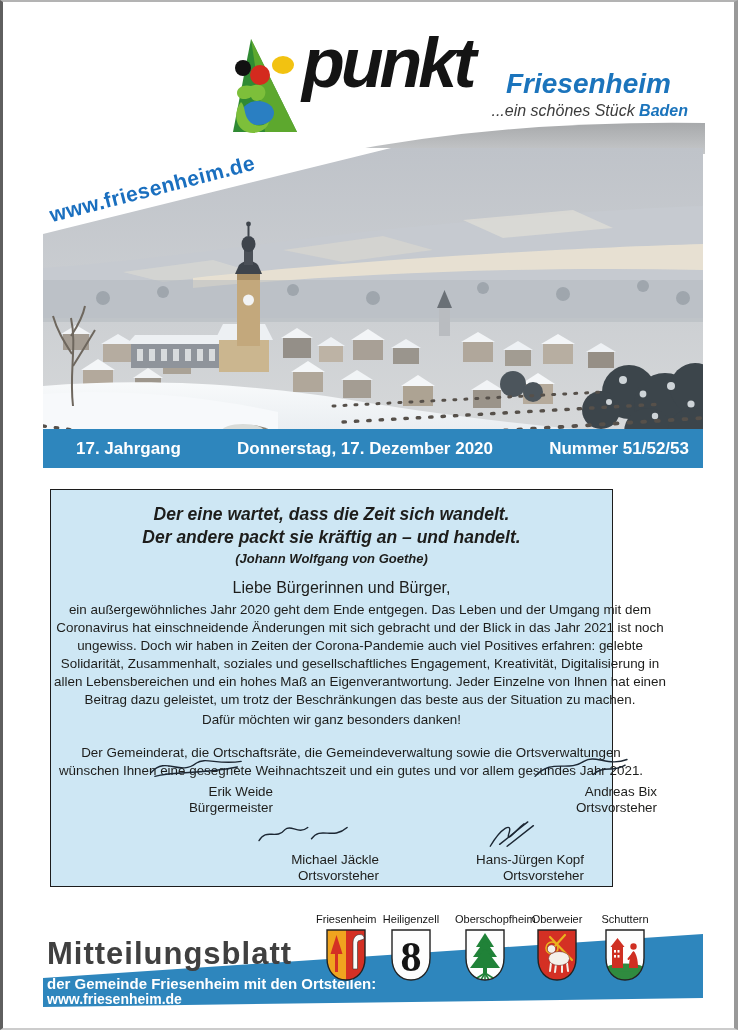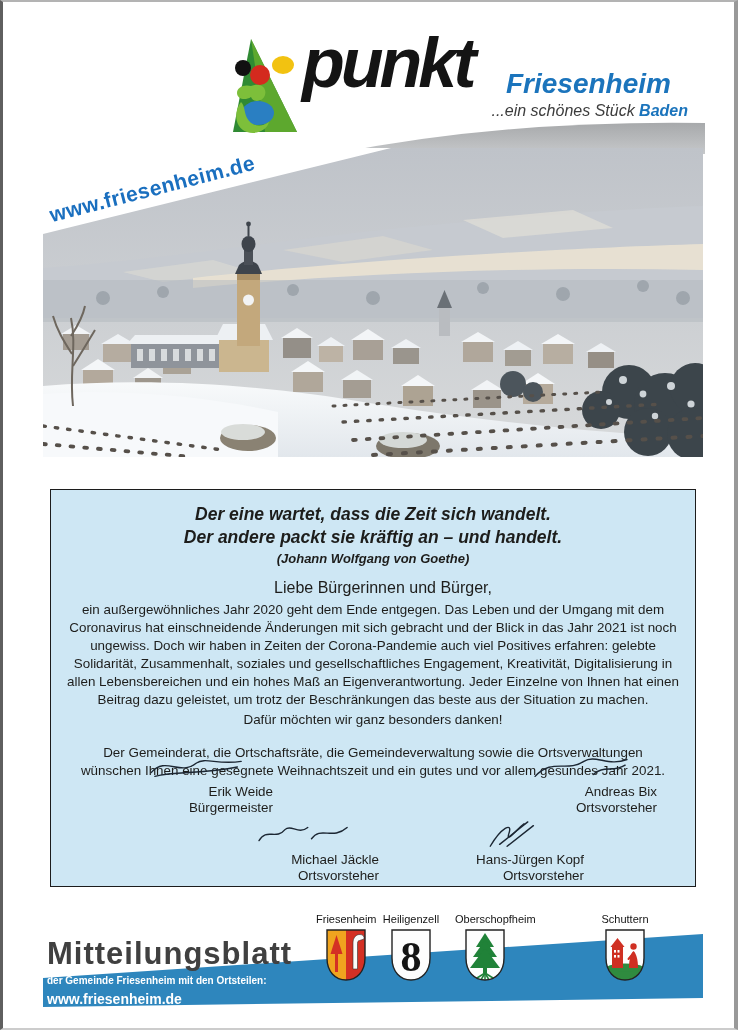--- a/index.html
+++ b/index.html
@@ -28,40 +28,40 @@
     transform-origin:0 100%; font-size:21px; font-weight:bold; color:#1a6fbf;
     letter-spacing:0.5px; cursor:pointer; }
   
   .issue-bar { position:absolute; left:40px; top:427px; width:660px; height:39px;
     background:#2e86bd; display:flex; align-items:center; color:#ffffff;
     font-weight:bold; font-size:17px; }
   .issue-bar .vol { margin-left:33px; }
   .issue-bar .date { flex:1; text-align:center; }
   .issue-bar .num { margin-right:14px; }
   
-  .letter-box { position:absolute; left:47px; top:487px; width:646px; height:398px;
+  .letter-box { position:absolute; left:47px; top:487px; width:563px; height:398px;
     box-sizing:border-box; background:#cee7f4; border:1px solid #1c1c1c; text-align:center; }
   .quote { margin-top:13px; font-size:17.5px; font-weight:bold; font-style:italic; line-height:1.32; }
   .attrib { margin-top:2px; font-size:13px; font-weight:bold; font-style:italic; }
   .salutation { margin-top:13px; font-size:16px; font-weight:normal;padding-left:20px; }
   .para { width:618px; margin:4px auto 0; font-size:13.4px; line-height:1.34; }
   .thanks { margin-top:3px; font-size:13.4px; }
   .para2 { width:600px; margin:17px auto 0; font-size:13.4px; line-height:1.34; }
   .sig { position:absolute; width:150px; text-align:right; font-size:13.4px; line-height:1.18; }
   .sig svg { display:block; margin:0 auto 2px; }
   .sig-1 { left:72px;  top:262px; }
   .sig-2 { left:254px; top:262px; }
   .sig-3 { left:456px; top:262px; }
   .sig-4 { left:178px; top:330px; }
   .sig-5 { left:383px; top:330px; }
   
   .footer-band { position:absolute; left:40px; top:904px; }
   .footer-title { position:absolute; left:44px; top:934px; font-size:31px; font-weight:bold;
     color:#404040; letter-spacing:1px; }
-  .footer-sub1 { position:absolute; left:44px; top:973px; font-size:10px; font-weight:bold; color:#ffffff; }
+  .footer-sub1 { position:absolute; left:44px; top:973px; font-size:15px; font-weight:bold; color:#ffffff; }
   .footer-sub2 { position:absolute; left:44px; top:989px; font-size:14px; font-weight:bold;
     color:#ffffff; cursor:pointer; }
   .crest { position:absolute; top:911px; width:60px; text-align:center; }
   .crest .lbl { font-size:11px; color:#141414; margin-bottom:2px; white-space:nowrap; }
   .crest svg { display:block; margin:0 auto; }
   .crest-1 { left:313px; } .crest-2 { left:378px; } .crest-3 { left:452px; }
   .crest-4 { left:524px; } .crest-5 { left:592px; }
 </style>
 </head>
 <body>
@@ -286,20 +286,25 @@
         <path d="M29,206 C20,192 14,182 10,168"></path>
         <path d="M30,218 C40,202 46,192 52,182"></path>
         <path d="M28,188 C36,176 40,168 42,158"></path>
       </g>
 
       <polygon points="0,0 0,86 348,0" fill="#ffffff"></polygon>
     </svg>
     <div class="photo-link">www.friesenheim.de</div>
   </div>
 
+  <div class="issue-bar">
+    <span class="vol">17. Jahrgang</span>
+    <span class="date">Donnerstag, 17. Dezember 2020</span>
+    <span class="num">Nummer 51/52/53</span>
+  </div>
 
   <div class="letter-box">
     <div class="quote">
       <div>Der eine wartet, dass die Zeit sich wandelt.</div>
       <div>Der andere packt sie kräftig an – und handelt.</div>
     </div>
     <div class="attrib">(Johann Wolfgang von Goethe)</div>
     <div class="salutation">Liebe Bürgerinnen und Bürger,</div>
     <p class="para">ein außergewöhnliches Jahr 2020 geht dem Ende entgegen. Das Leben und der Umgang mit dem Coronavirus hat einschneidende Änderungen mit sich gebracht und der Blick in das Jahr 2021 ist noch ungewiss. Doch wir haben in Zeiten der Corona-Pandemie auch viel Positives erfahren: gelebte Solidarität, Zusammenhalt, soziales und gesellschaftliches Engagement, Kreativität, Digitalisierung in allen Lebensbereichen und ein hohes Maß an Eigenverantwortung. Jeder Einzelne von Ihnen hat einen Beitrag dazu geleistet, um trotz der Beschränkungen das beste aus der Situation zu machen.</p>
     <div class="thanks">Dafür möchten wir ganz besonders danken!</div>
@@ -404,20 +409,40 @@
         <path d="M22,46 l-8,5"></path>
           <path d="M22,46 l8,5"></path>
           <path d="M22,46 l0,6"></path>
           <path d="M22,46 l-3.5,6"></path>
           <path d="M22,46 l3.5,6"></path>
       </g>
       <path d="M3,3 H41 V31 C41,45 32.5,53 22,53 C11.5,53 3,45 3,31 Z" fill="none" stroke="#222222" stroke-width="1.4"></path>
     </svg>
   </div>
 
+  <div class="crest crest-4">
+      <div class="lbl">Oberweier</div>
+    <svg width="44" height="56" viewBox="0 0 44 56">
+      <path d="M3,3 H41 V31 C41,45 32.5,53 22,53 C11.5,53 3,45 3,31 Z" fill="#d43024"></path>
+      <g stroke="#eab31e" stroke-width="2.2" fill="none" stroke-linecap="round">
+        <path d="M15,10 L37,33"></path>
+          <path d="M30,8 L20,19"></path>
+      </g>
+      <circle cx="17" cy="21" r="6" fill="none" stroke="#eab31e" stroke-width="1.6"></circle>
+      <g stroke="#f4f1ea" stroke-width="2" stroke-linecap="round">
+        <line x1="16" y1="36" x2="15" y2="44"></line>
+          <line x1="21" y1="37" x2="20" y2="45"></line>
+        <line x1="27" y1="37" x2="27" y2="45"></line>
+          <line x1="32" y1="36" x2="33" y2="44"></line>
+      </g>
+      <ellipse cx="24" cy="31.5" rx="10.5" ry="7" fill="#f4f1ea" stroke="#7a241c" stroke-width="0.6"></ellipse>
+      <circle cx="16.5" cy="22" r="4.2" fill="#f4f1ea" stroke="#7a241c" stroke-width="0.6"></circle>
+      <path d="M3,3 H41 V31 C41,45 32.5,53 22,53 C11.5,53 3,45 3,31 Z" fill="none" stroke="#222222" stroke-width="1.4"></path>
+    </svg>
+  </div>
 
   <div class="crest crest-5">
       <div class="lbl">Schuttern</div>
     <svg width="44" height="56" viewBox="0 0 44 56">
       <defs>
           <clipPath id="cpS">
             <path d="M3,3 H41 V31 C41,45 32.5,53 22,53 C11.5,53 3,45 3,31 Z"></path>
           </clipPath>
         </defs>
       <path d="M3,3 H41 V31 C41,45 32.5,53 22,53 C11.5,53 3,45 3,31 Z" fill="#fdfdfd"></path>

